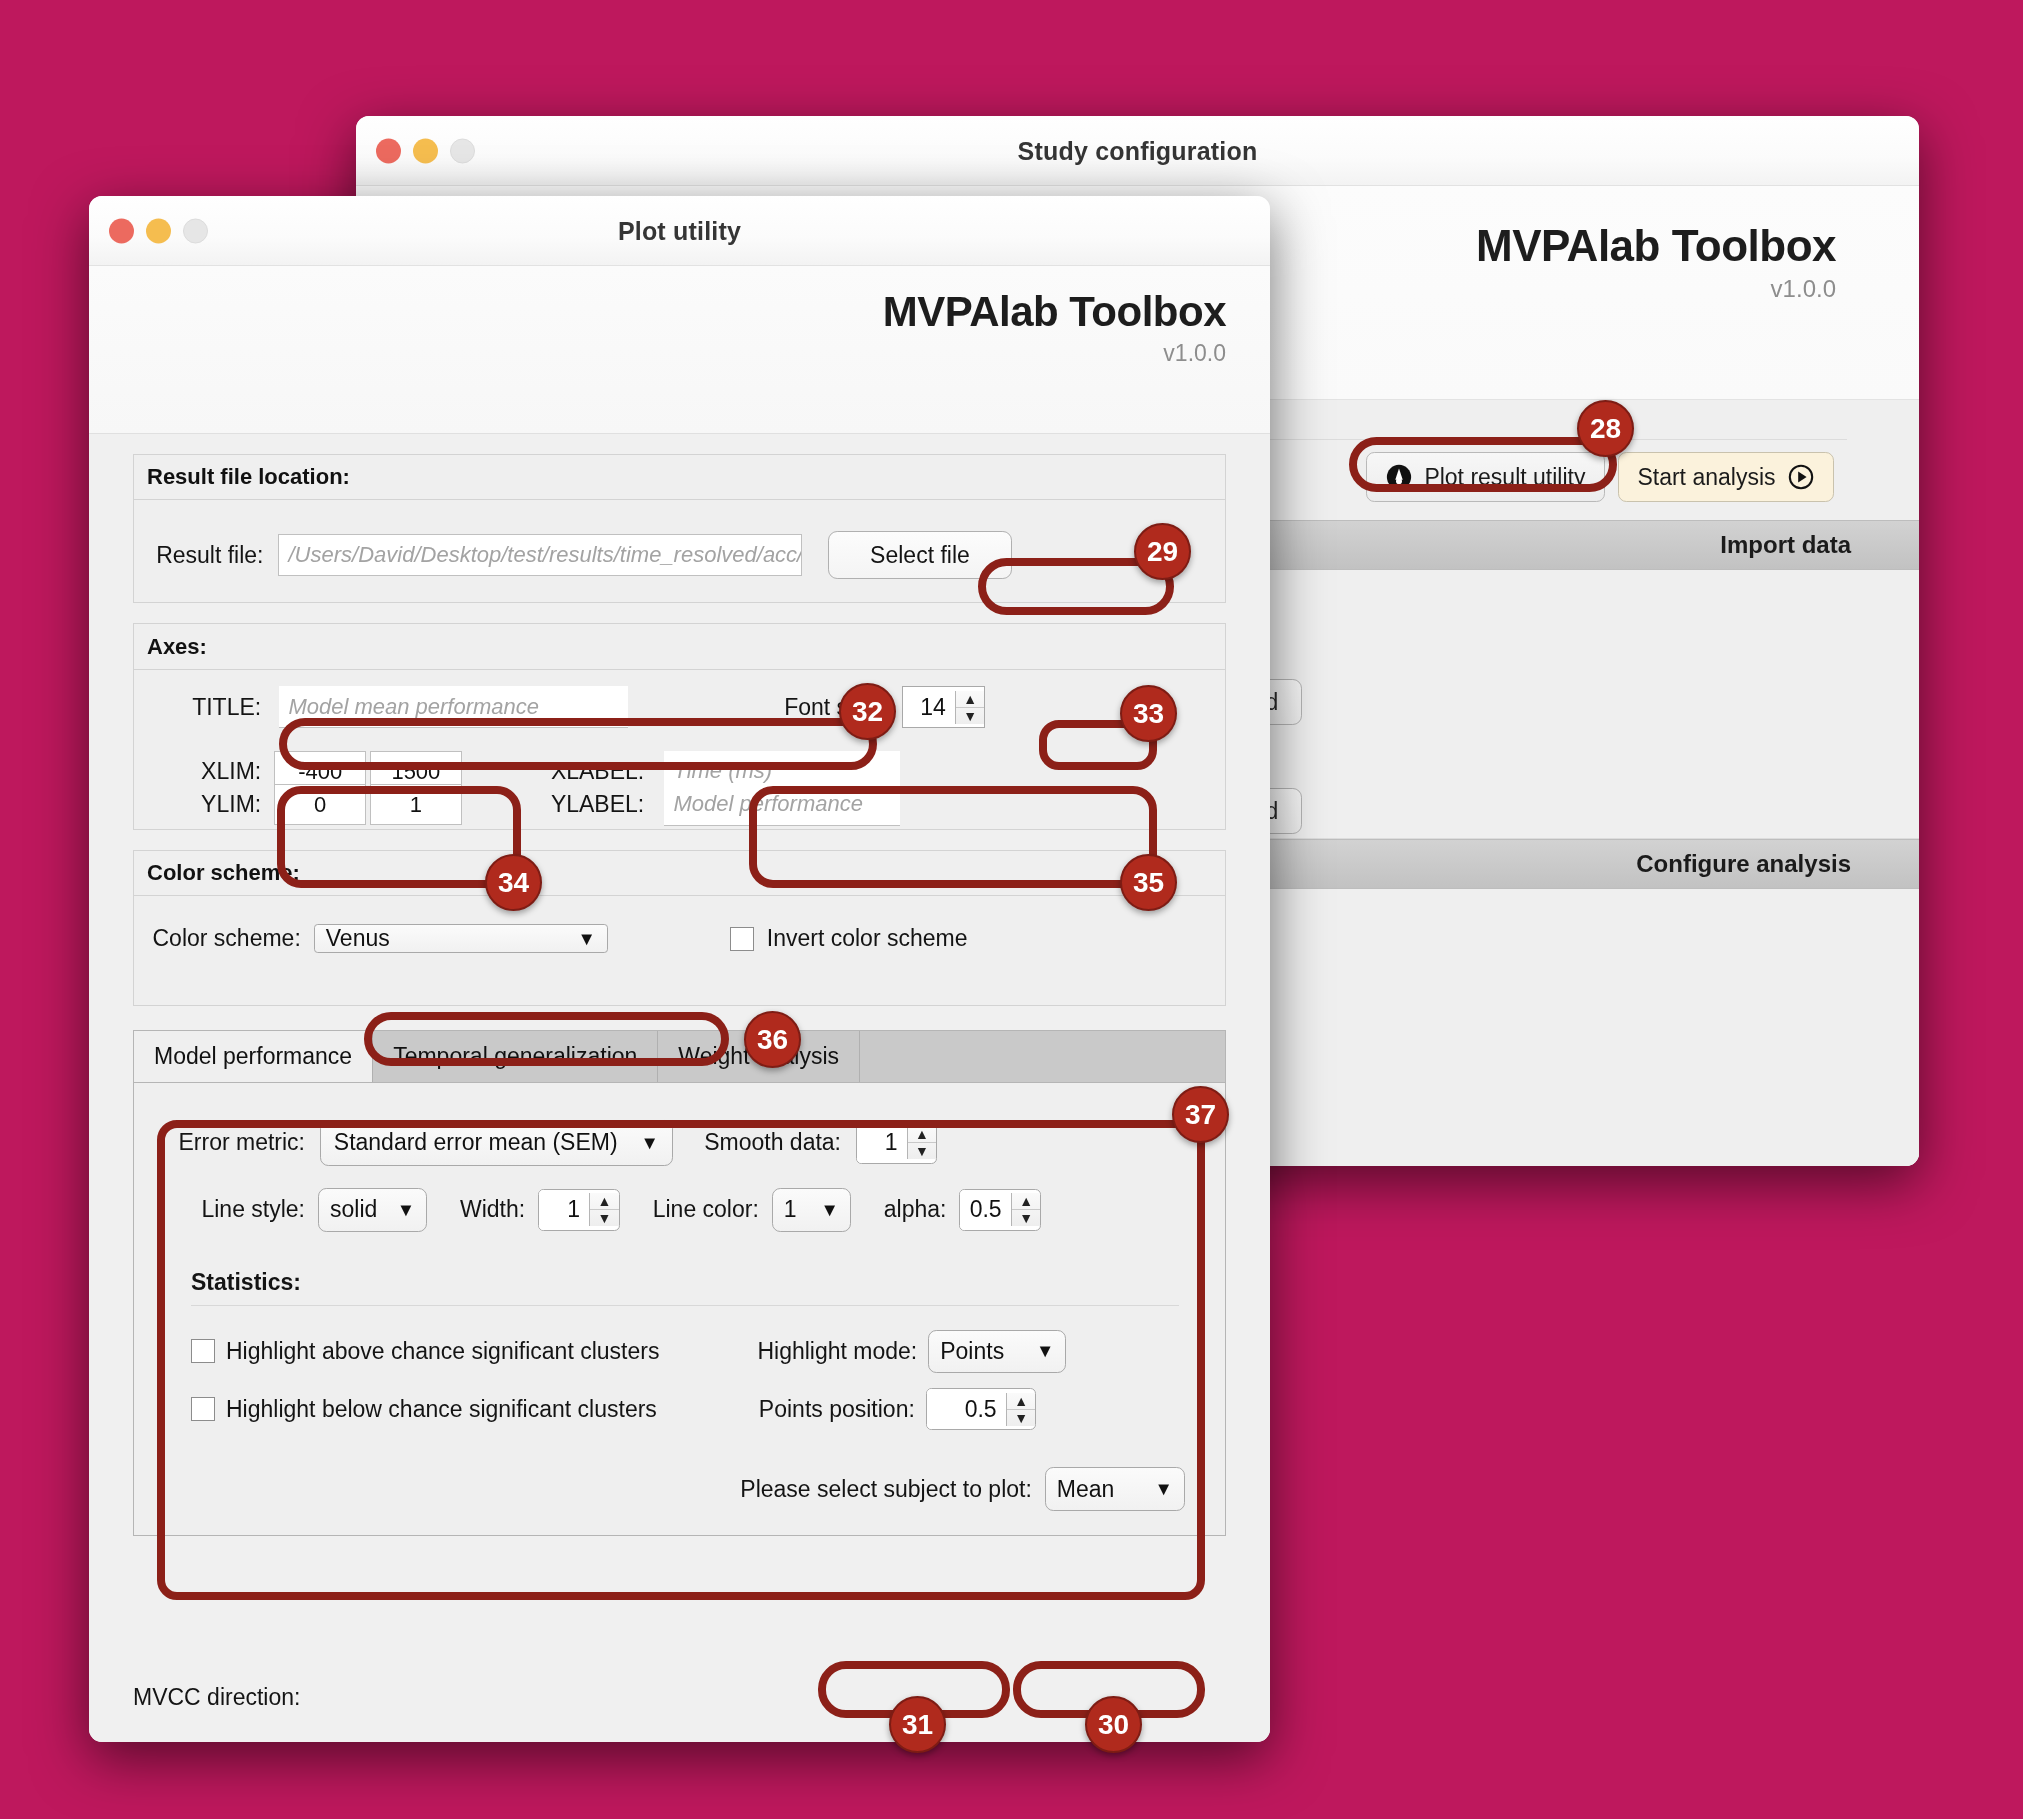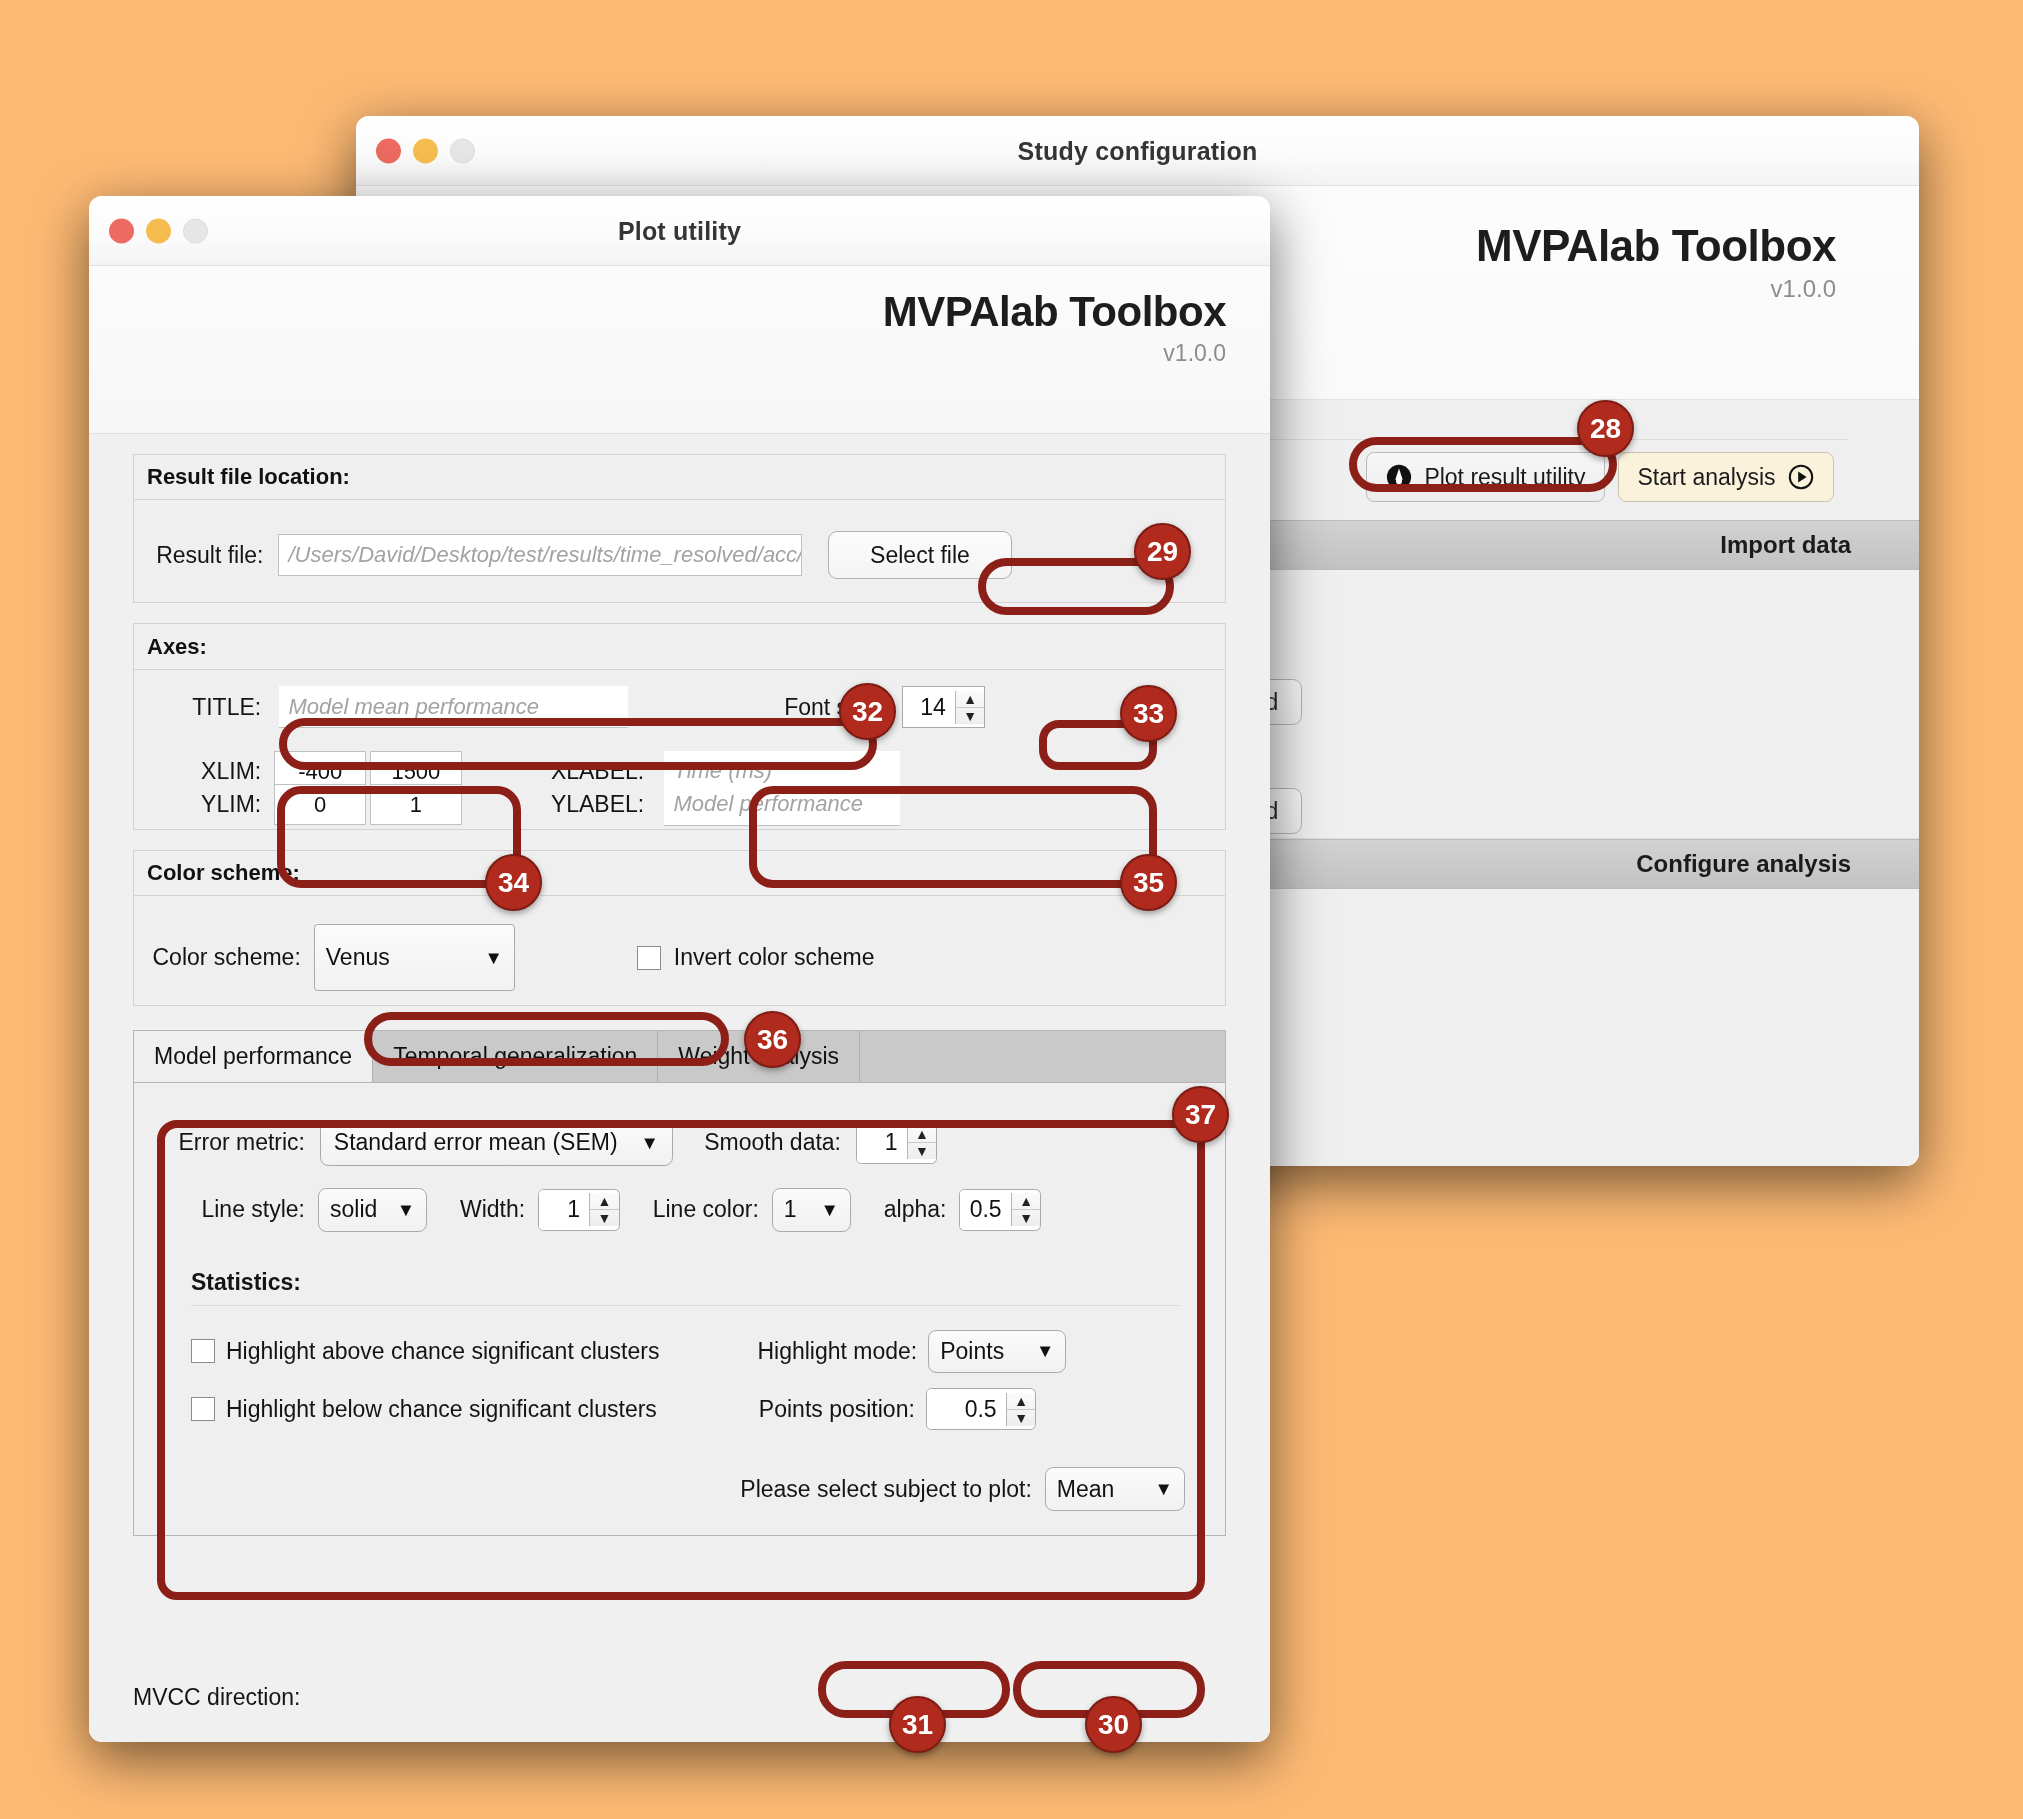--- a/index.html
+++ b/index.html
@@ -3,21 +3,21 @@
 <meta charset="utf-8">
 <style>
   * { box-sizing: border-box; }
   html, body {
     margin: 0; padding: 0;
     width: 2024px; height: 1819px;
     background: #000;
     font-family: "Liberation Sans", sans-serif;
     overflow: hidden;
   }
-  #root { position: relative; width: 2024px; height: 1819px; background: #fdba74; }
+  #root { position: relative; width: 2024px; height: 1819px; background: #be185d; }
 
   
   .window {
     position: absolute;
     background: #f0f0f0;
     border-radius: 13px;
     box-shadow: 0 16.6px 55px rgba(0,0,0,0.55);
     overflow: hidden;
   }
   .titlebar {
@@ -379,21 +379,21 @@
             <div class="txtin" style="width:236px; margin-left:20px; border-width:0 0 0.9px 0;">Model performance</div>
           </div>
         </div>
       </div>
 
       <div class="sect" style="margin-top:20px;">
         <div class="hd">Color scheme:</div>
         <div class="bd" style="height:109px; position:relative;">
           <div class="row" style="position:absolute; left:18.5px; top:28px; align-items:center; gap:13px;">
             <span class="lbl">Color scheme:</span>
-            <div class="dd" style="width:201px; border-radius:3.7px; padding:19px 11px;">
+            <div class="dd" style="width:294px; border-radius:3.7px; padding:0 11px;">
               <span>Venus</span>
               <span class="caret">▼</span>
             </div>
             <span class="chk" style="margin-left:109px;"></span>
             <span class="lbl">Invert color scheme</span>
           </div>
         </div>
       </div>
 
       <div style="margin:24px 44px 0 44px; border:0.9px solid #b5b5b5;">

